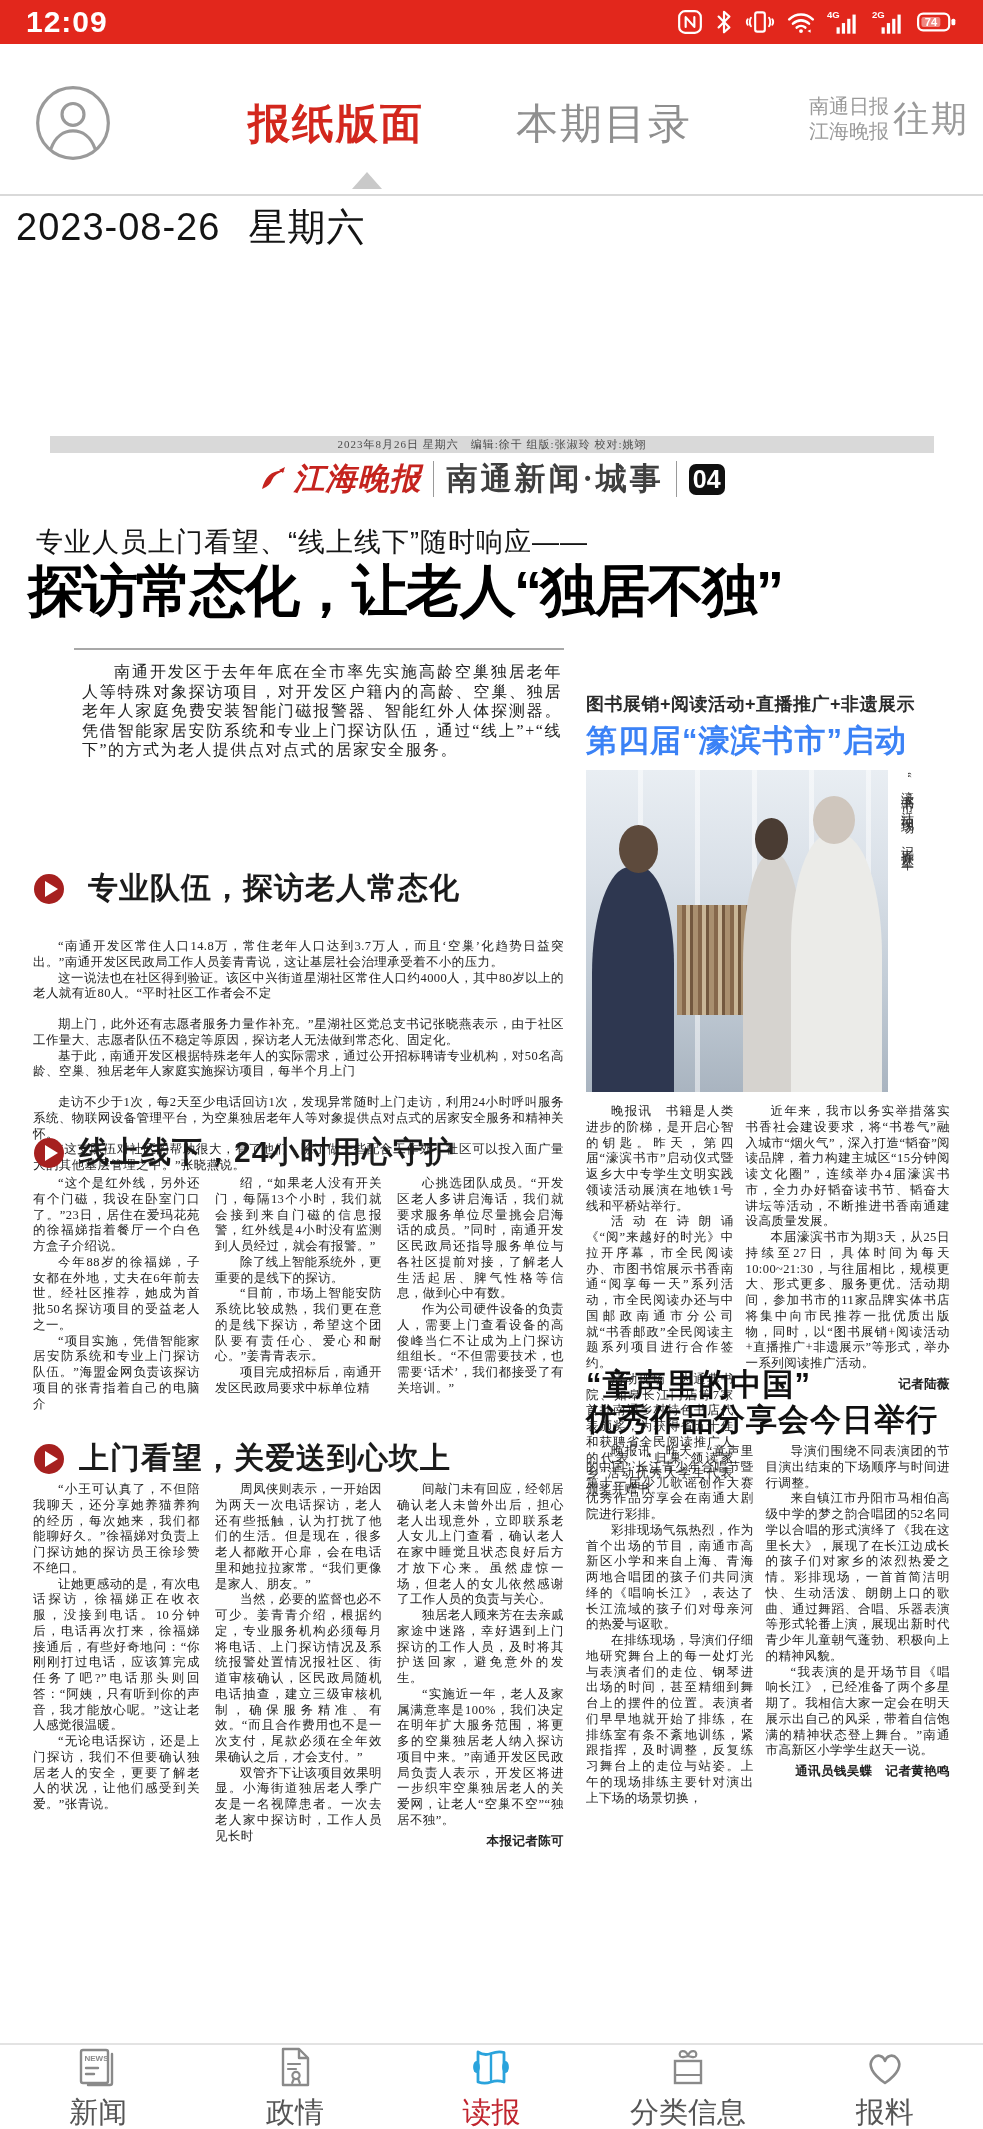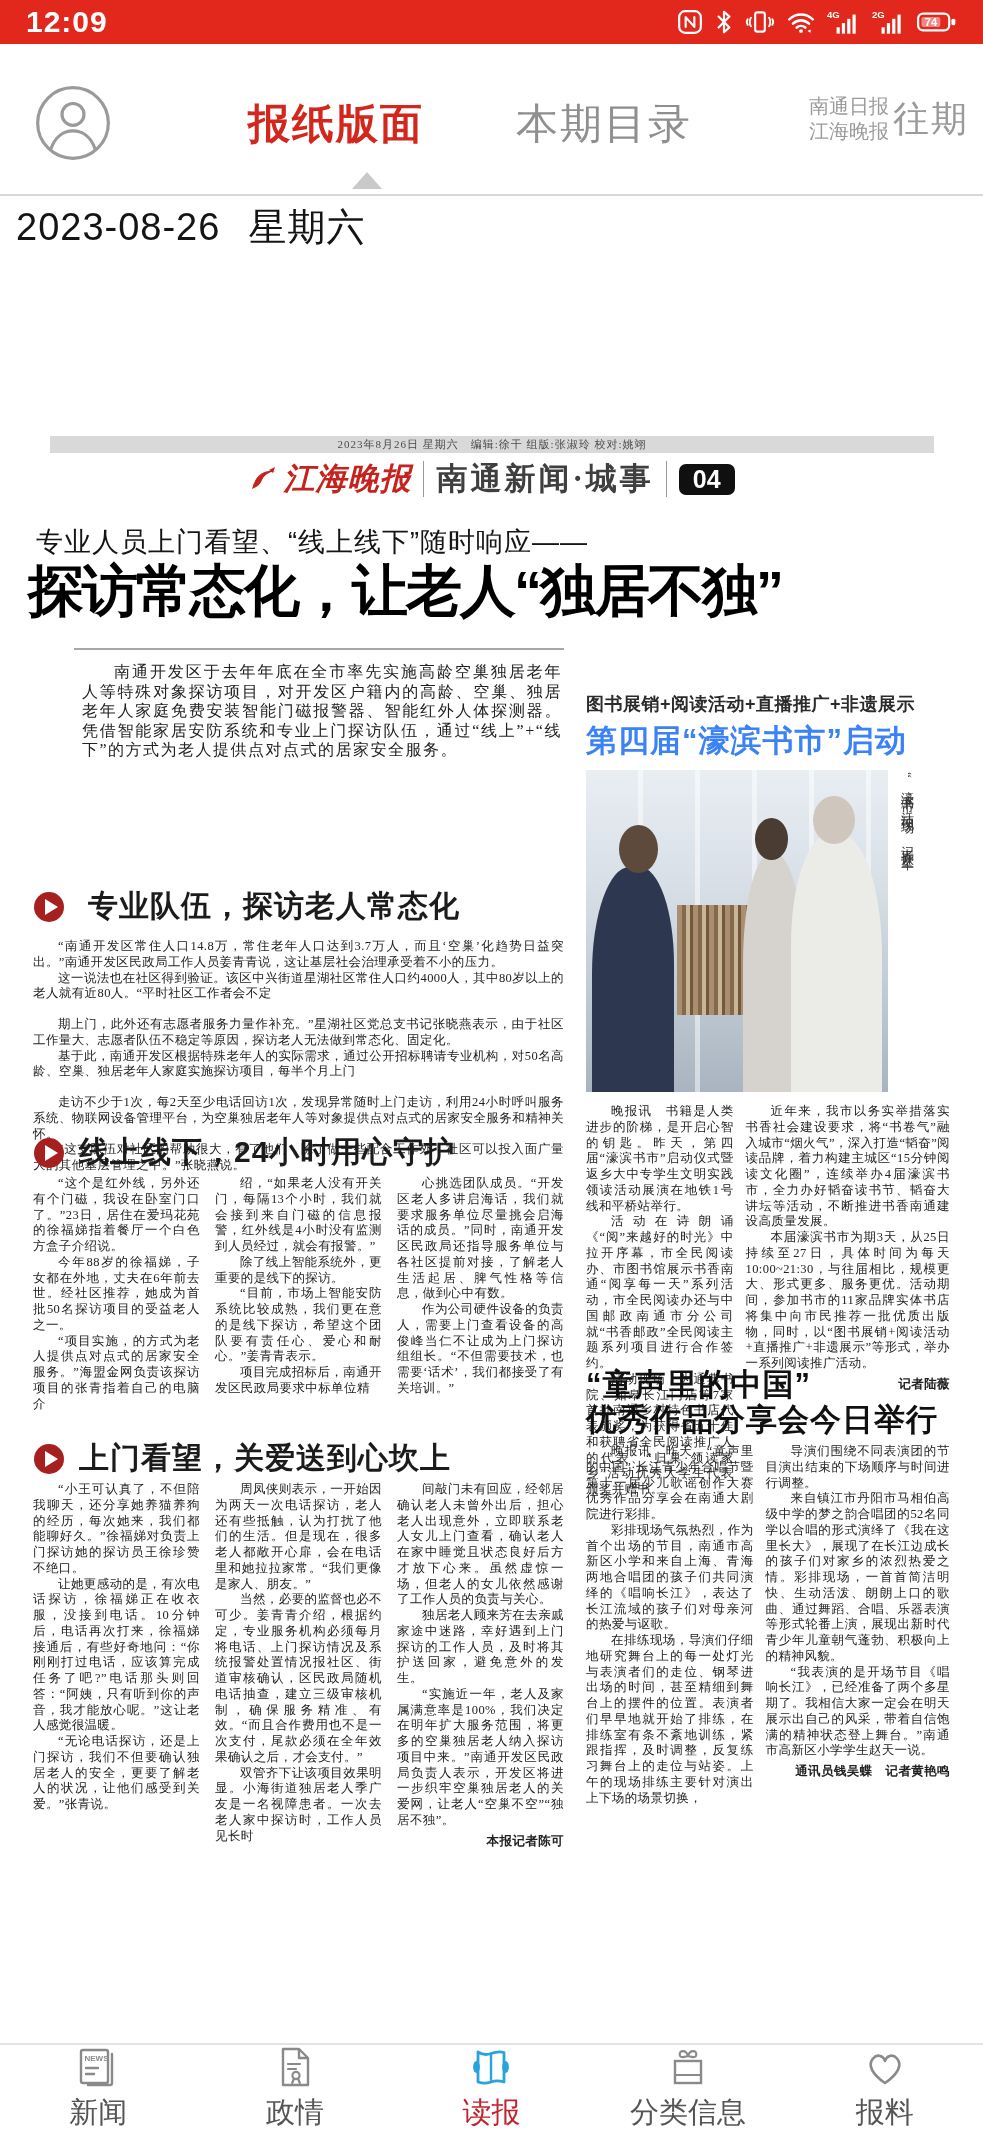--- a/index.html
+++ b/index.html
@@ -35,37 +35,37 @@
     color:#4a4a4a;font-size:11px;line-height:17px;text-align:center;letter-spacing:1px;
     font-family:"Liberation Serif","DejaVu Serif",serif;}
   .masthead{position:absolute;top:28px;left:0;right:0;display:flex;justify-content:center;align-items:center;gap:12px;}
   .logo-wrap{display:flex;align-items:center;gap:4px;}
   .logo-name{color:#c5231e;font-size:31px;font-weight:700;font-style:italic;
     font-family:"Liberation Serif","DejaVu Serif",serif;letter-spacing:1px;}
   .mast-div{width:1px;height:36px;background:#9a9a9a;}
   .mast-section{font-size:31px;font-weight:700;color:#3f3f3f;letter-spacing:3px;
     font-family:"Liberation Serif","DejaVu Serif",serif;}
   .page-badge{background:#101010;color:#fff;font-size:25px;font-weight:700;
-    padding:3px 14px;border-radius:7px;line-height:1;}
+    padding:3px 4px;border-radius:7px;line-height:1;}
 
   .kicker{position:absolute;top:94px;left:12px;font-size:27px;color:#151515;letter-spacing:1px;}
   .headline{position:absolute;top:124px;left:4px;width:930px;font-size:56px;font-weight:900;
     color:#000000;letter-spacing:-2px;white-space:nowrap;}
   .head-rule{position:absolute;top:218px;left:50px;width:490px;height:2px;background:#a8a8a8;}
 
   .serif-body{font-family:"Liberation Serif","DejaVu Serif",serif;color:#222;text-align:justify;}
   .intro{position:absolute;top:232px;left:58px;width:480px;font-size:16px;line-height:1.22;letter-spacing:1.5px;}
   .intro p{margin:0;text-indent:2em;}
 
   .sec-head{position:absolute;left:10px;display:flex;align-items:center;gap:15px;}
   .sec-icon{width:30px;height:30px;border-radius:50%;background:#a6201f;position:relative;flex:0 0 auto;}
   .sec-icon::after{content:"";position:absolute;left:11px;top:7px;border-left:13px solid #fff;
     border-top:8px solid transparent;border-bottom:8px solid transparent;}
   .sec-title{font-size:30px;font-weight:700;color:#1b1b1b;letter-spacing:1px;}
-  #s1-head{top:456px;gap:24px;} #s2-head{top:702px;} #s3-head{top:1008px;}
+  #s1-head{top:438px;gap:24px;} #s2-head{top:702px;} #s3-head{top:1008px;}
 
   .cols{position:absolute;left:9px;width:531px;display:flex;gap:15px;font-size:12.5px;line-height:1.26;letter-spacing:.4px;}
   .cols .col{flex:1;min-width:0;}
   .col p{margin:0;text-indent:2em;}
   #s1-cols{top:509px;flex-direction:column;} #s2-cols{top:746px;} #s3-cols{top:1052px;}
   .byline{text-align:right;font-weight:700;text-indent:0 !important;margin-top:5px !important;}
 
   
   .r-kicker{position:absolute;left:562px;top:262px;font-size:18px;font-weight:700;color:#2b2b2b;letter-spacing:.5px;}
   .r-headline{position:absolute;left:562px;top:290px;font-size:31px;font-weight:700;color:#3b82f6;letter-spacing:1px;}
@@ -225,21 +225,21 @@
   </div>
 
   <div class="sec-head" id="s2-head">
     <span class="sec-icon"></span>
     <span class="sec-title">线上线下，24小时用心守护</span>
   </div>
   <div class="cols serif-body" id="s2-cols">
     <div class="col">
         <p>“这个是红外线，另外还有个门磁，我设在卧室门口了。”23日，居住在爱玛花苑的徐福娣指着餐厅一个白色方盒子介绍说。</p>
         <p>今年88岁的徐福娣，子女都在外地，丈夫在6年前去世。经社区推荐，她成为首批50名探访项目的受益老人之一。</p>
-        <p>“项目实施，的方式为老人提供点对点式的居家安全服务。”海盟金网负责该探访项目的张青指着自己的电脑介</p>
+        <p>“项目实施，凭借智能家居安防系统和专业上门探访队伍。”海盟金网负责该探访项目的张青指着自己的电脑介</p>
       </div>
     <div class="col">
         <p>绍，“如果老人没有开关门，每隔13个小时，我们就会接到来自门磁的信息报警，红外线是4小时没有监测到人员经过，就会有报警。”</p>
         <p>除了线上智能系统外，更重要的是线下的探访。</p>
         <p>“目前，市场上智能安防系统比较成熟，我们更在意的是线下探访，希望这个团队要有责任心、爱心和耐心。”姜青青表示。</p>
         <p>项目完成招标后，南通开发区民政局要求中标单位精</p>
       </div>
     <div class="col">
         <p>心挑选团队成员。“开发区老人多讲启海话，我们就要求服务单位尽量挑会启海话的成员。”同时，南通开发区民政局还指导服务单位与各社区提前对接，了解老人生活起居、脾气性格等信息，做到心中有数。</p>
         <p>作为公司硬件设备的负责人，需要上门查看设备的高俊峰当仁不让成为上门探访组组长。“不但需要技术，也需要‘话术’，我们都接受了有关培训。”</p>

